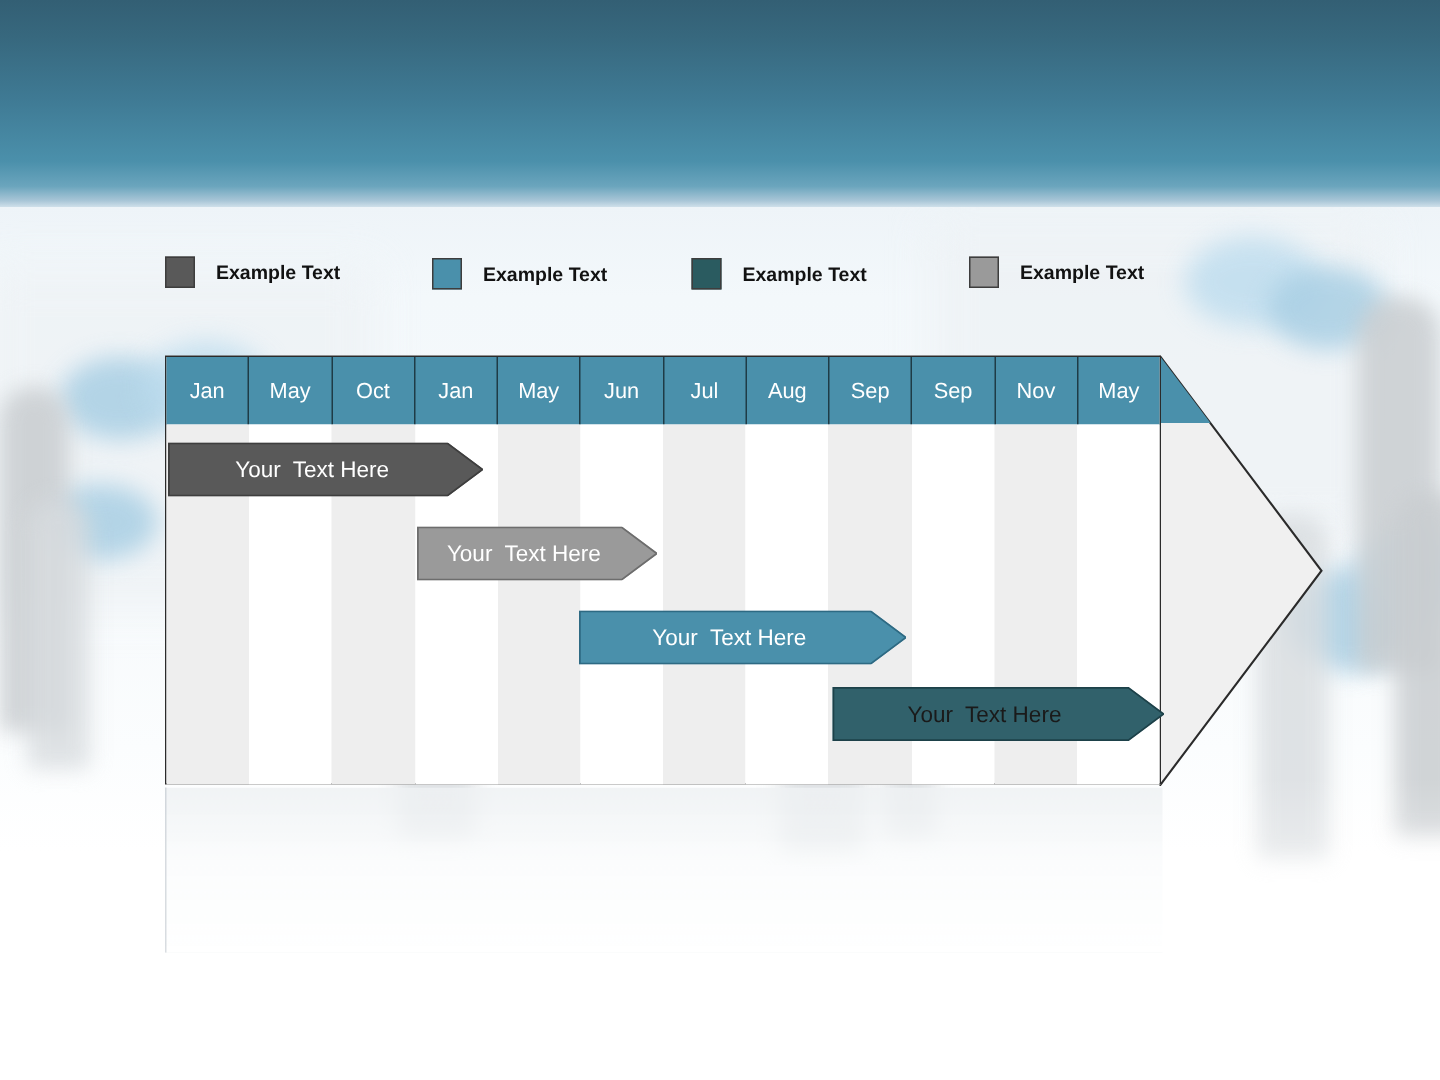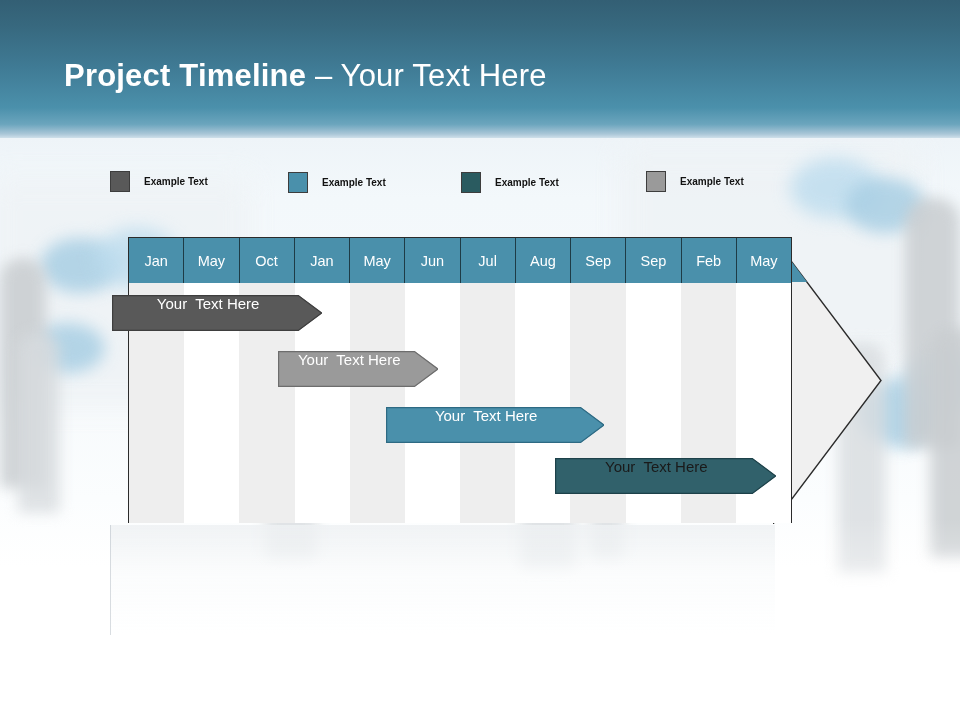--- a/index.html
+++ b/index.html
@@ -99,30 +99,30 @@
   }
   .legend-swatch {
     width: 20px;
     height: 21px;
     border: 1px solid #3d3d3d;
     box-sizing: border-box;
     flex: 0 0 auto;
   }
   .legend-label {
     margin-left: 14px;
-    font-size: 10px;
+    font-size: 13px;
     font-weight: bold;
     color: #121212;
     white-space: nowrap;
   }
 
   
   .timeline {
     position: absolute;
-    left: 128px;
+    left: 110px;
     top: 237px;
     width: 664px;
     height: 286px;
     border: 1px solid #2b2b2b;
     box-sizing: border-box;
     background: #ffffff;
   }
   .month-row {
     position: absolute;
     left: 0; top: 0;
@@ -163,20 +163,21 @@
     top: 237px;
     width: 110px;
     height: 287px;
   }
 
   
   .bar {
     position: absolute;
     height: 36px;
     display: flex;
+    align-items: center;
     box-sizing: border-box;
     -webkit-clip-path: polygon(0 0, calc(100% - 24px) 0, 100% 50%, calc(100% - 24px) 100%, 0 100%);
     clip-path: polygon(0 0, calc(100% - 24px) 0, 100% 50%, calc(100% - 24px) 100%, 0 100%);
   }
   .bar-label {
     font-size: 15px;
     white-space: pre;
     width: 100%;
     text-align: center;
     padding-right: 18px;
@@ -227,23 +228,20 @@
     <div class="silhouette light" style="left:838px; top:205px; width:48px; height:230px; border-radius:20px 20px 4px 4px;"></div>
 
     <div class="silhouette light" style="left:265px; top:290px; width:52px; height:130px; border-radius:6px;"></div>
     <div class="silhouette light" style="left:520px; top:290px; width:56px; height:140px; border-radius:6px;"></div>
     <div class="silhouette light" style="left:590px; top:295px; width:34px; height:125px; border-radius:6px;"></div>
 
     <div class="floor-shine"></div>
   </div>
 
   <div class="header-band"></div>
-  <div class="header-title">
-    <span class="strong">Project Timeline</span><span class="light"> – Your Text Here</span>
-  </div>
 
   <div class="legend-item" style="left:110px; top:170px;">
     <span class="legend-swatch" style="background:#595959"></span>
     <span class="legend-label">Example Text</span>
   </div>
   <div class="legend-item" style="left:288px; top:171px;">
     <span class="legend-swatch" style="background:#4a90ab"></span>
     <span class="legend-label">Example Text</span>
   </div>
   <div class="legend-item" style="left:461px; top:171px;">
@@ -265,21 +263,21 @@
       <div class="month-cell">Jan</div>
       <div class="month-cell">May</div>
       <div class="month-cell">Oct</div>
       <div class="month-cell">Jan</div>
       <div class="month-cell">May</div>
       <div class="month-cell">Jun</div>
       <div class="month-cell">Jul</div>
       <div class="month-cell">Aug</div>
       <div class="month-cell">Sep</div>
       <div class="month-cell">Sep</div>
-      <div class="month-cell">Feb</div>
+      <div class="month-cell">Nov</div>
       <div class="month-cell">May</div>
     </div>
     <div class="grid-body">
       <div class="grid-col alt"></div>
       <div class="grid-col"></div>
       <div class="grid-col alt"></div>
       <div class="grid-col"></div>
       <div class="grid-col alt"></div>
       <div class="grid-col"></div>
       <div class="grid-col alt"></div>

